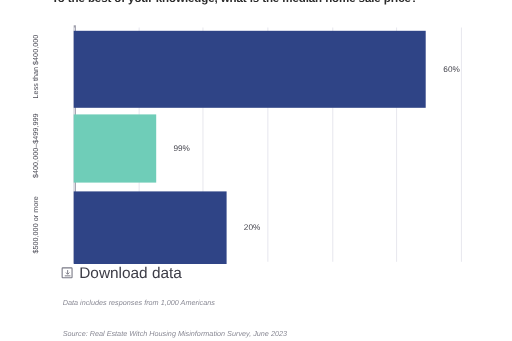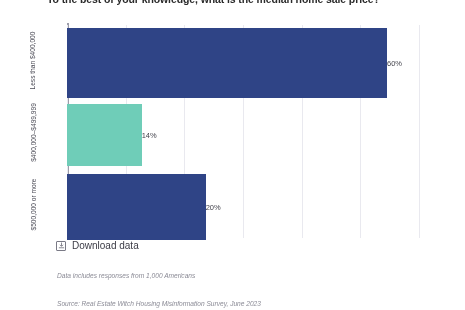--- a/index.html
+++ b/index.html
@@ -93,21 +93,21 @@
     border-radius: 0;
   }
 
   .bar-value {
     position: absolute;
     top: 50%;
     transform: translateY(-50%);
     font-size: 7.5px;
     color: #44444d;
     white-space: nowrap;
-    padding-left: 0;
+    padding-left: 16px;
   }
 
   
   .cat-label {
     position: absolute;
     left: 0;
     width: 70px;
     text-align: center;
     font-size: 6.6px;
     color: #4a4a55;
@@ -133,21 +133,21 @@
     width: 10px;
     height: 10px;
     border: 1px solid #7a7a86;
     border-radius: 1px;
     display: flex;
     align-items: center;
     justify-content: center;
   }
   .download-icon svg { display: block; }
   .download-label {
-    font-size: 10px;
+    font-size: 14px;
     color: #3c3c46;
   }
 
   
   .footnote {
     position: absolute;
     left: 57px;
     font-size: 6.6px;
     font-style: italic;
     color: #8a8a95;
@@ -177,21 +177,21 @@
           <div class="gridline" style="left: 293.333px; background: rgb(233, 233, 239);"></div>
           <div class="gridline" style="left: 352px; background: rgb(233, 233, 239);"></div>
         </div>
       <div class="bars" id="bars">
           <div class="bar-row" style="top: 3px; height: 70px; width: 352px;">
             <div class="bar" style="width: 320px; background: rgb(47, 68, 134);"></div>
             <div class="bar-value" style="left: 320px;">60%</div>
           </div>
           <div class="bar-row" style="top: 79px; height: 62px; width: 352px;">
             <div class="bar" style="width: 74.6667px; background: rgb(111, 205, 184);"></div>
-            <div class="bar-value" style="left: 74.6667px;">14%</div>
+            <div class="bar-value" style="left: 74.6667px;">99%</div>
           </div>
           <div class="bar-row" style="top: 149px; height: 66px; width: 352px;">
             <div class="bar" style="width: 138.667px; background: rgb(47, 68, 134);"></div>
             <div class="bar-value" style="left: 138.667px;">20%</div>
           </div>
         </div>
     </div>
 
     <div id="cat-labels">
         <div class="cat-label" style="top: 37px; left: -2px;"><span>Less than $400,000</span></div>

